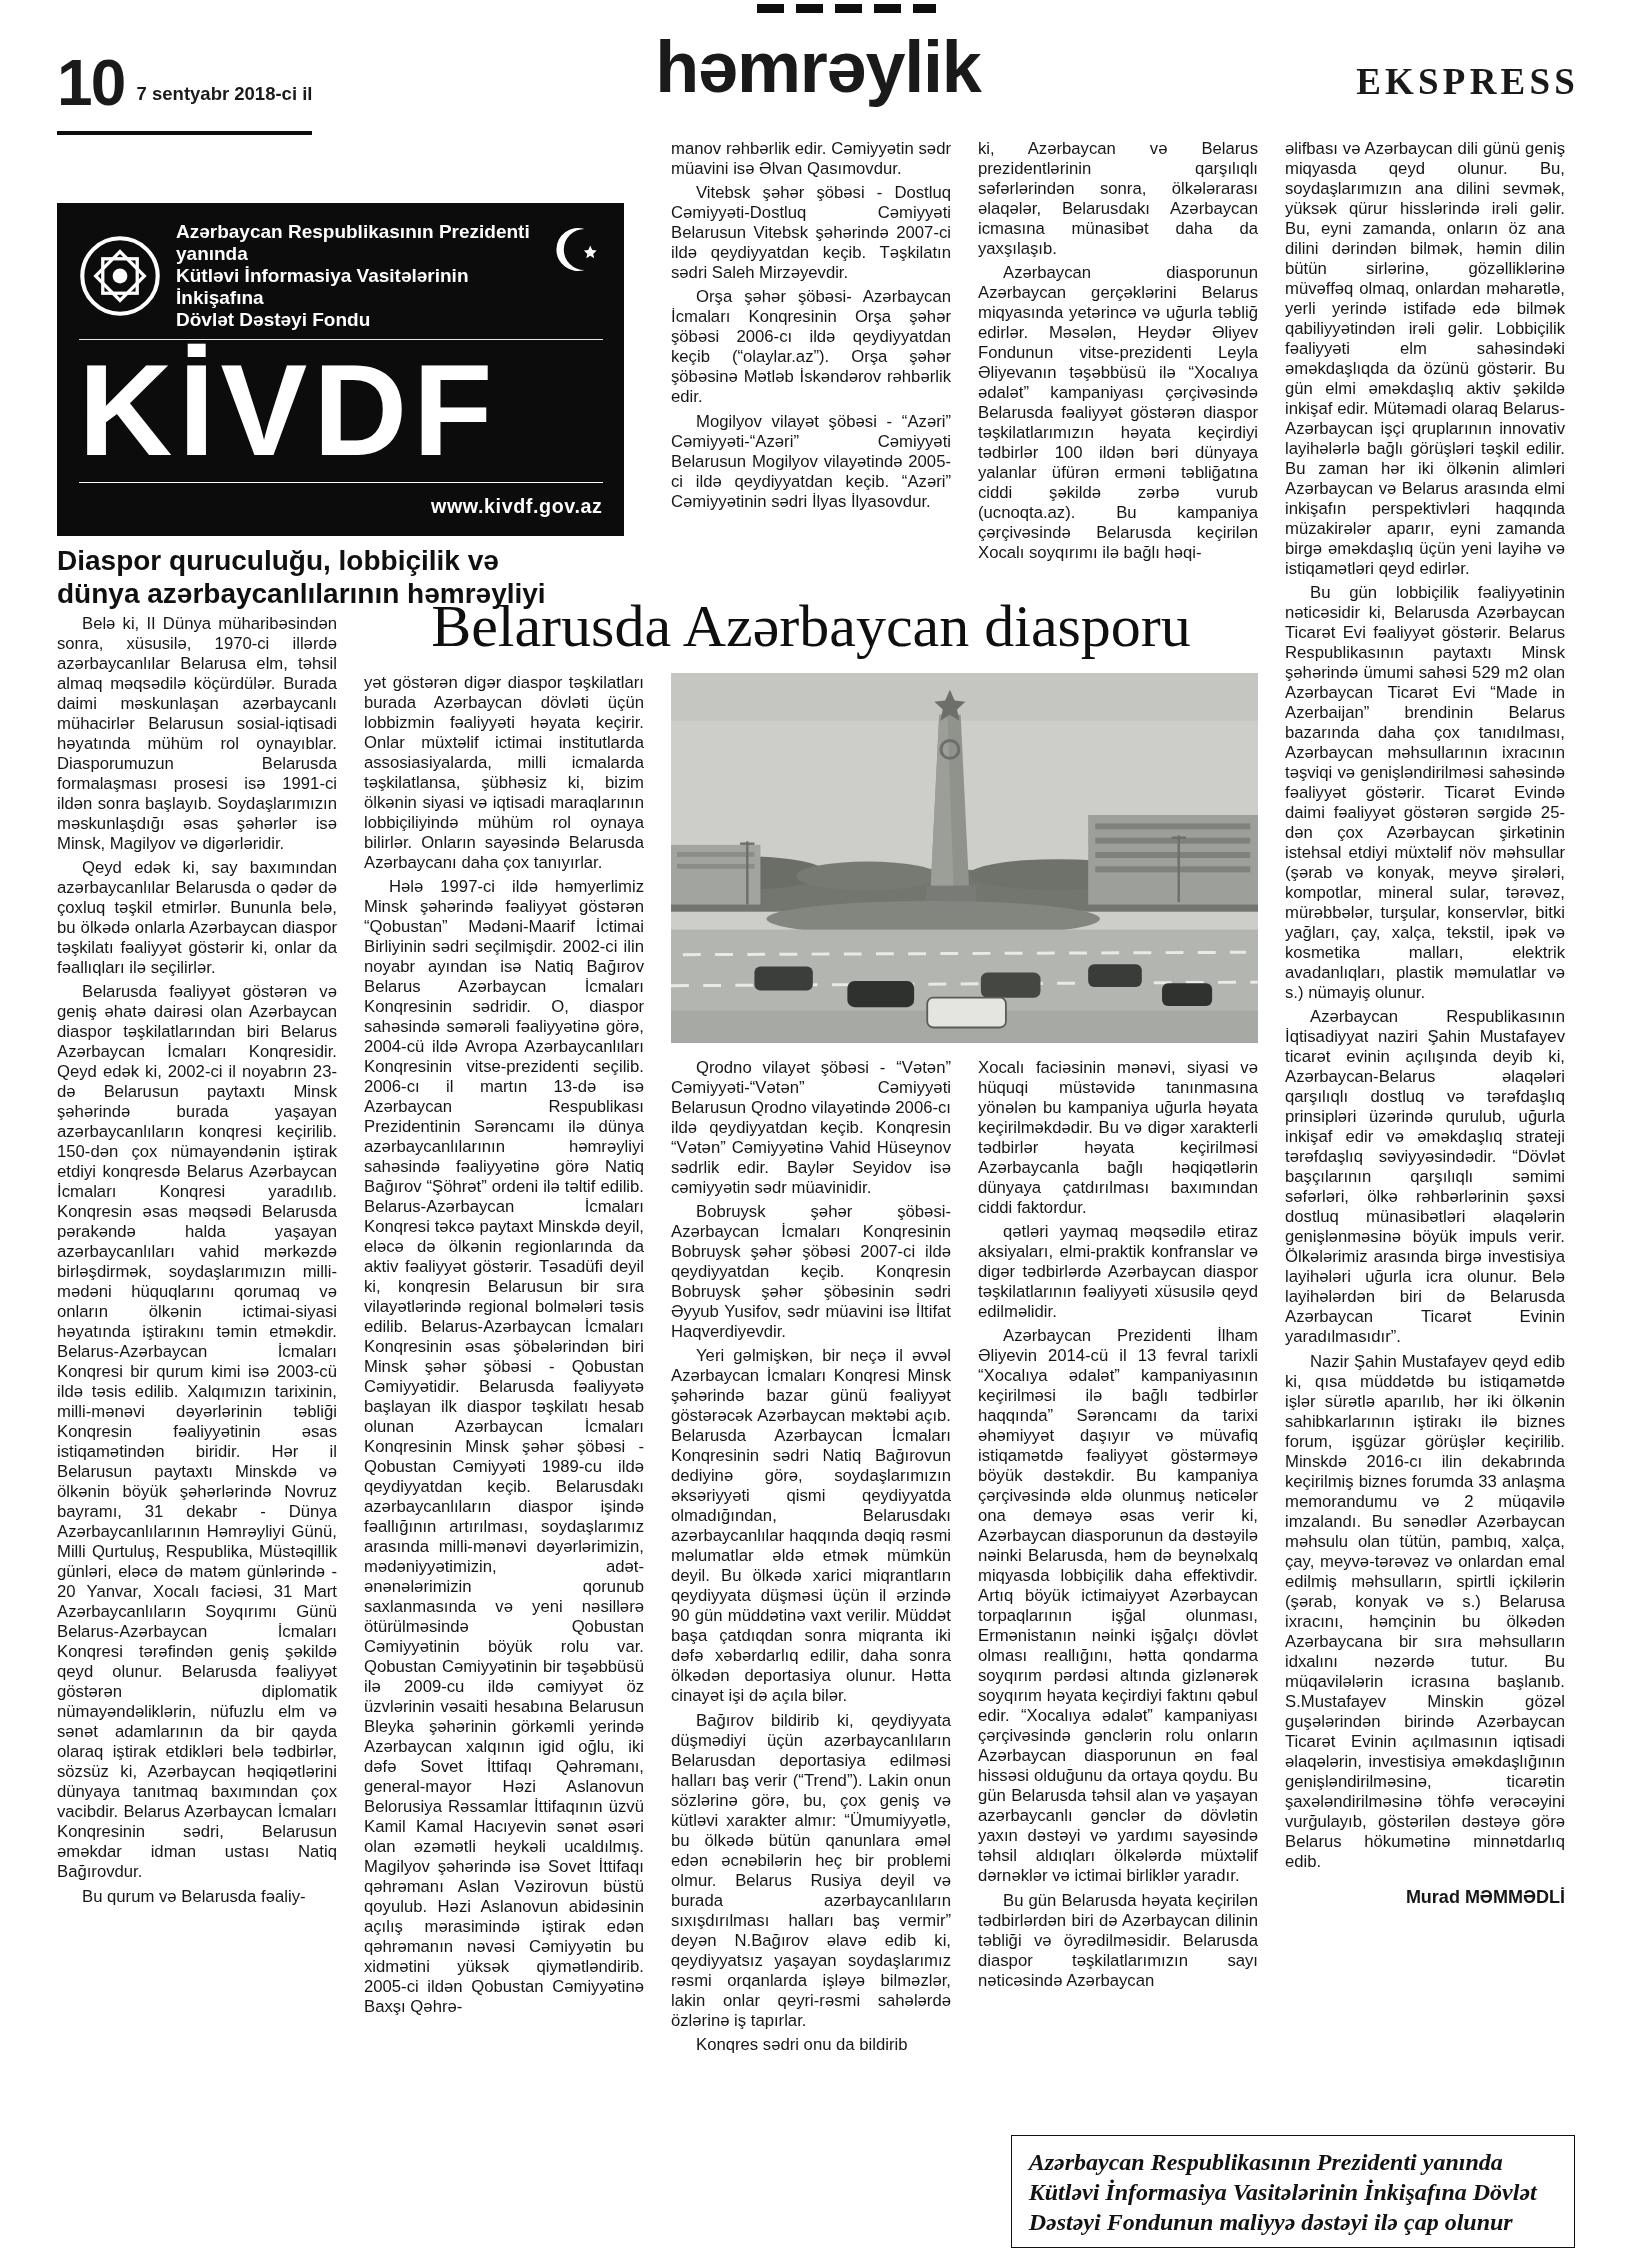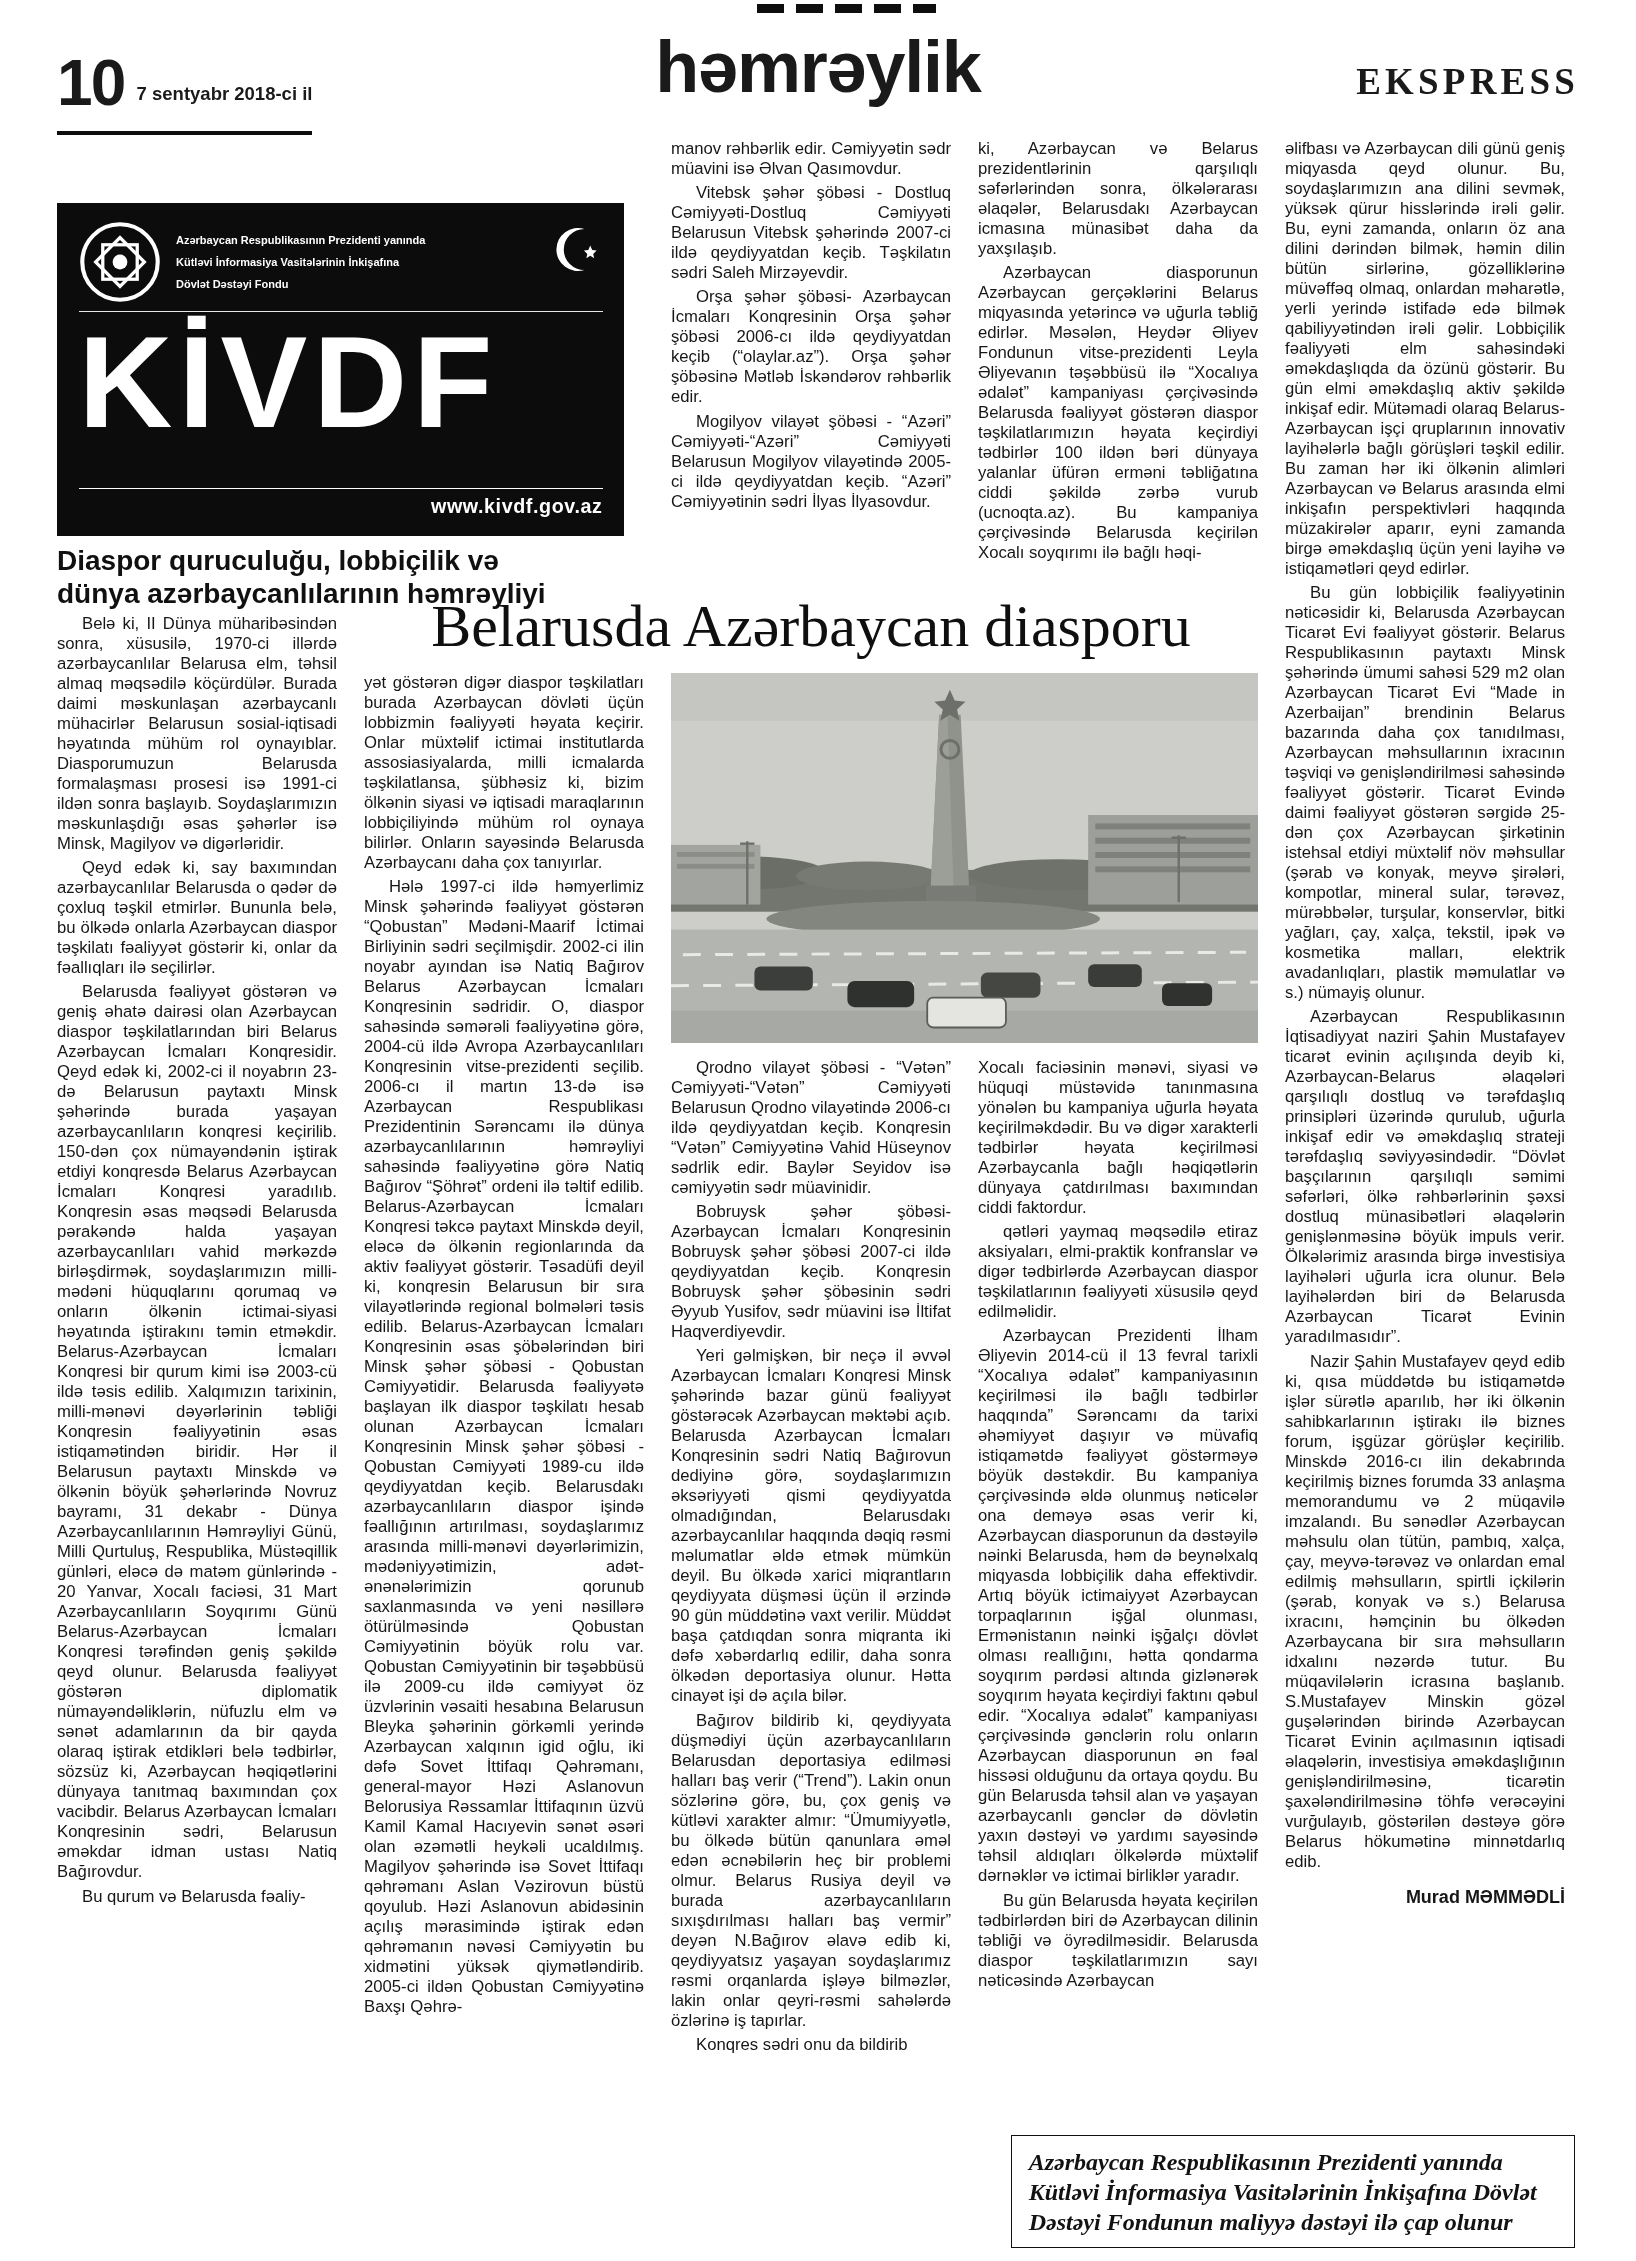--- a/index.html
+++ b/index.html
@@ -33,26 +33,26 @@
   }
 
   
   .ad{
     position:absolute;left:57px;top:203px;width:567px;height:333px;
     background:var(--ad_bg,#0c0c0c);color:var(--ad_fg,#ffffff);
     display:flex;flex-direction:column;padding:18px 21.5px;box-sizing:border-box;
   }
   .ad-head{display:flex;align-items:center;gap:15.5px;}
   .ad-emblem{width:82px;height:82px;flex:0 0 auto;}
-  .ad-org{flex:1;font-weight:700;font-size:11px;line-height:22px;}
+  .ad-org{flex:1;font-weight:700;font-size:19px;line-height:22px;}
   .ad-crescent{width:49px;height:49px;flex:0 0 auto;align-self:flex-start;margin-top:3.6px;}
   .ad-rule{height:1.2px;background:#fff;opacity:.9;margin-top:8.3px;}
   .ad-logo{font-size:130px;font-weight:800;letter-spacing:6px;line-height:1.04;margin-top:2.4px;}
   .ad-bottom{
-    margin-top:auto;border-top:1.2px solid #fff;padding-top:6px;
+    margin-top:auto;border-top:1.2px solid #fff;padding-top:12px;
     text-align:right;font-size:19.7px;font-weight:700;letter-spacing:0.6px;
   }
 
   
   .headline-small{
     position:absolute;left:57px;top:544px;width:489px;
     font-size:28px;line-height:33px;font-weight:700;color:#101010;
   }
   .headline-main{
     position:absolute;left:364px;top:595px;width:894px;text-align:center;

